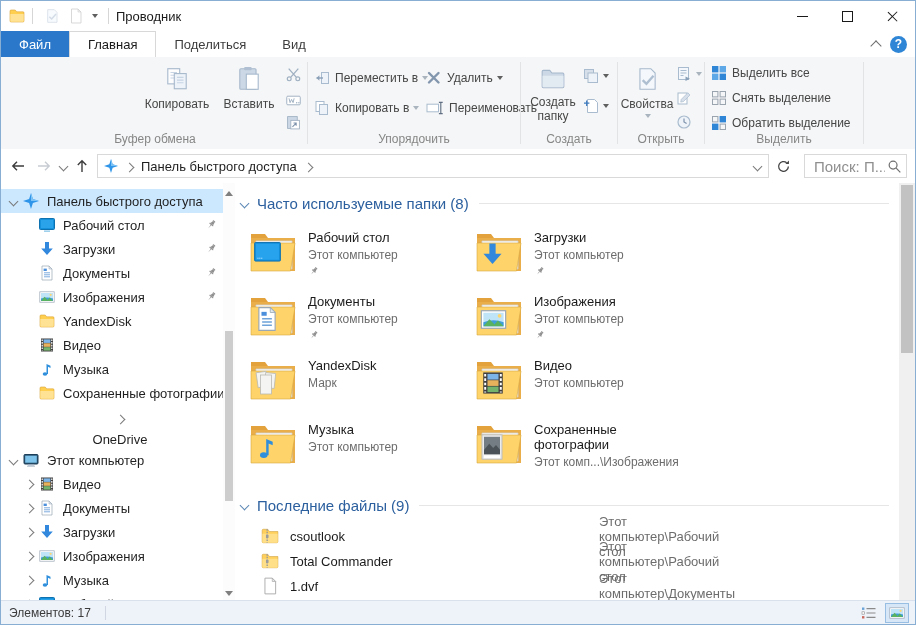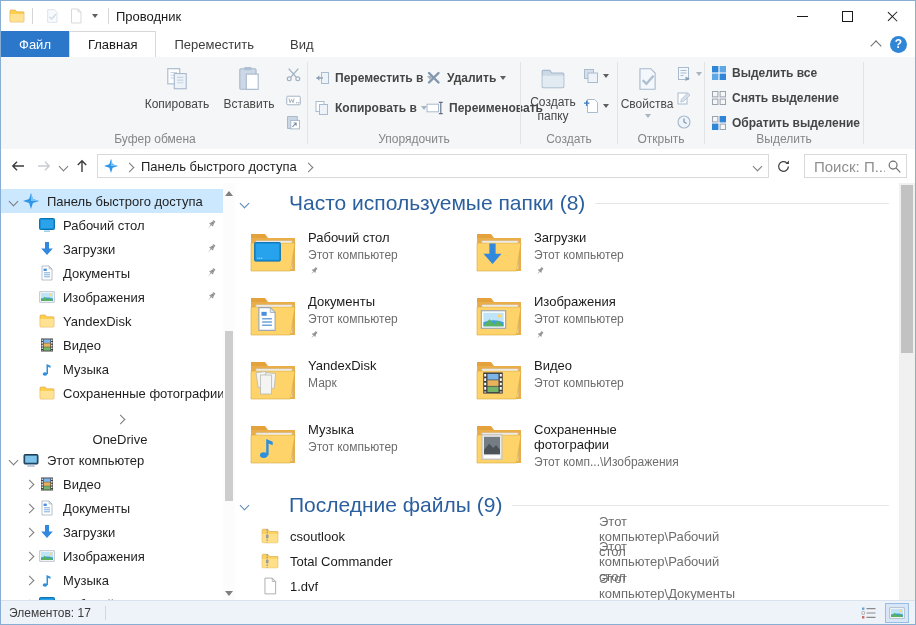--- a/index.html
+++ b/index.html
@@ -33,21 +33,21 @@
   .chev-up{width:7px;height:7px;border-left:1.5px solid #6d6d6d;border-top:1.5px solid #6d6d6d;transform:rotate(45deg);margin-top:3px;}
   .help-btn{width:17px;height:17px;border-radius:50%;background:#2f86d6;color:#fff;font-size:12px;font-weight:bold;display:flex;align-items:center;justify-content:center;}
 
   
   .ribbon{position:absolute;top:56px;left:0;right:0;height:92px;background:#f5f6f7;border-bottom:1px solid #d8dadc;font-size:12px;color:#464646;}
   .rgroup{position:absolute;top:0;height:92px;}
   .glabel{position:absolute;bottom:3px;left:0;right:0;text-align:center;font-size:12px;color:#868686;}
   .rsep{position:absolute;top:5px;height:82px;width:1px;background:#e2e3e5;}
   .rlarge{position:absolute;display:flex;flex-direction:column;align-items:center;text-align:center;line-height:14px;}
   .rlarge .ricon{height:36px;display:flex;align-items:center;justify-content:center;}
-  .rsmall{position:absolute;display:flex;align-items:center;height:22px;white-space:nowrap;font-weight:bold;}
+  .rsmall{position:absolute;display:flex;align-items:center;height:22px;white-space:nowrap;}
   .rsmall .lbl{margin-left:5px;}
   .icon-only{justify-content:center;}
   .mutetext{color:#4a4a4a;}
 
   
   .addressrow{position:absolute;top:148px;left:0;right:0;height:34px;background:#fff;border-bottom:1px solid #ededed;}
   .navbtn{position:absolute;top:7px;display:flex;align-items:center;justify-content:center;width:22px;height:20px;color:#3c3c3c;}
   .navbtn.disabled{color:#c7ccd2;}
   .chev{width:6px;height:6px;border-right:1.4px solid #7a7a7a;border-bottom:1.4px solid #7a7a7a;}
   .chev.down{transform:rotate(45deg);}
@@ -76,21 +76,21 @@
   
   .sb-scroll{position:absolute;top:0;left:222px;width:12px;height:420px;background:#fcfcfc;}
   .sb-arrow{position:absolute;left:2px;width:8px;height:8px;}
   .tri-up{width:0;height:0;border:4px solid transparent;border-bottom:5px solid #7f7f7f;}
   .tri-down{width:0;height:0;border:4px solid transparent;border-top:5px solid #7f7f7f;}
   .sb-thumb{position:absolute;left:2px;width:8px;background:#cdcdcd;}
   
   .content{position:absolute;top:0;left:234px;right:16px;height:420px;}
   .sechead{position:absolute;left:6px;right:10px;height:20px;display:flex;align-items:center;}
   .sechead .chev{border-color:#5b87b4;margin-right:9px;}
-  .sectitle{color:#2b5f9e;font-size:21px;margin-left:32px;}
+  .sectitle{color:#2b5f9e;font-size:15px;}
   .secline{flex:1;height:1px;background:#e6e6e6;margin-left:10px;}
   .tile{position:absolute;width:215px;height:56px;display:flex;}
   .tic{position:relative;width:50px;height:46px;flex:0 0 50px;}
   .tic .fold{position:absolute;left:0;top:0;width:48px;height:44px;}
   .tic .ovl{position:absolute;left:5px;top:13px;}
   .tmeta{margin-left:9px;padding-top:1px;}
   .tname{font-size:13px;color:#1b1b1b;}
   .tloc{font-size:12px;color:#6d6d6d;margin-top:3px;}
   .tpin{width:11px;height:11px;color:#8f8f8f;margin-top:4px;}
   .frow{position:absolute;left:26px;height:22px;display:flex;align-items:center;font-size:13px;}
@@ -347,21 +347,21 @@
         </div>
       <div class="wbtn">
           <div class="glyph-close"></div>
         </div>
     </div>
   </div>
 
   <div class="tabrow">
     <div class="tab-file">Файл</div>
     <div class="tab active">Главная</div>
-    <div class="tab">Переместить</div>
+    <div class="tab">Поделиться</div>
     <div class="tab">Вид</div>
     <div class="tabrow-right">
       <div class="chev-up"></div>
       <div class="help-btn">?</div>
     </div>
   </div>
 
   <div class="ribbon">
 
     <div class="rgroup" style="left:2px;width:304px">

